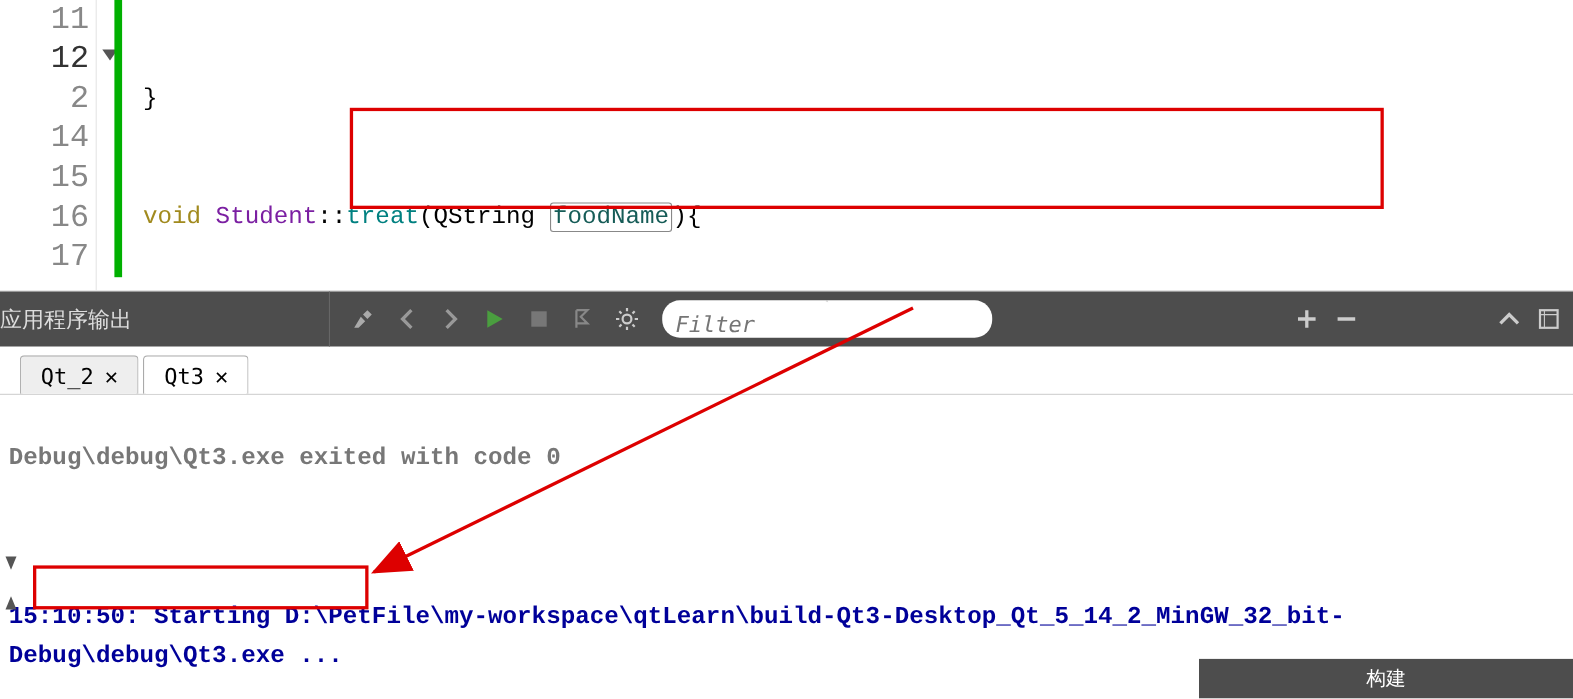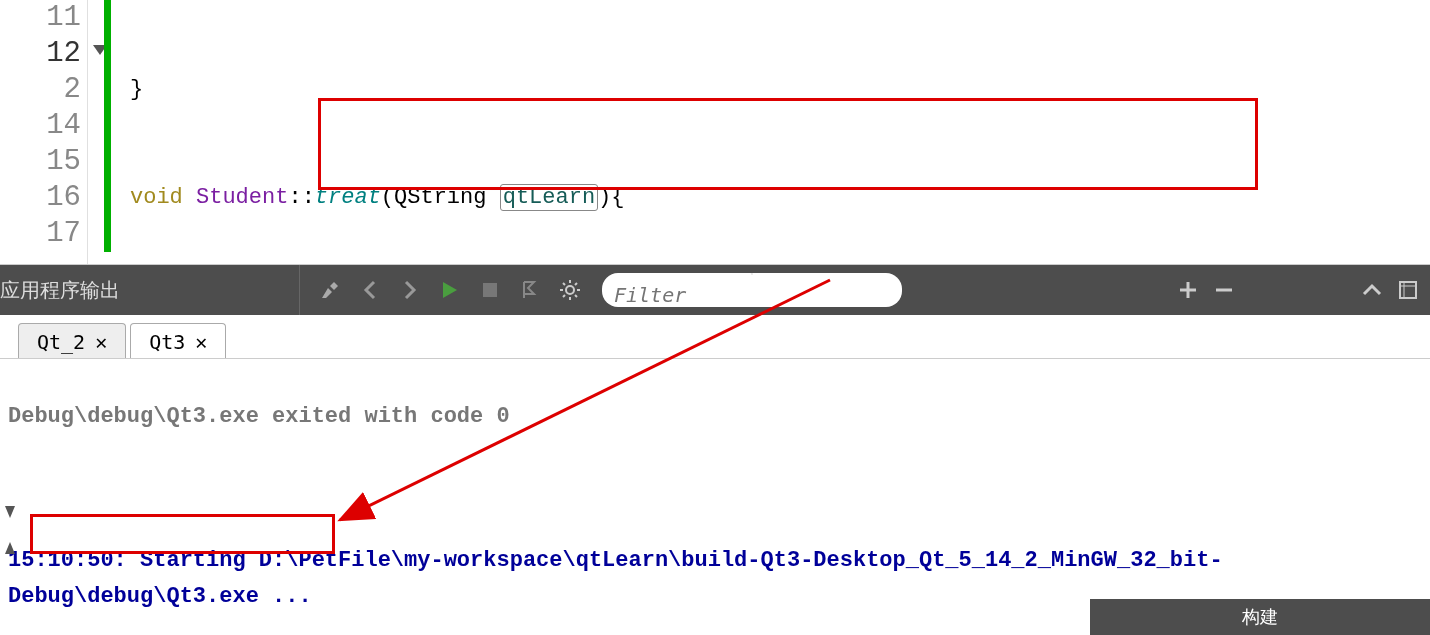--- a/index.html
+++ b/index.html
@@ -64,21 +64,21 @@
   white-space: pre;
   padding-left: 12px;
   color: #000;
   position: relative;
 }
 .code .line { height: 36px; }
 
 
 .kw { color: #a18a1e; } 
 .cls { color: #7b1fa2; } 
-.fn { color: #008080; font-style: italic; } 
+.fn { color: #008080; } 
 .type { color: #000000; } 
 .param { color: #165c57; }
 .boxed { border: 1px solid #888; border-radius: 3px; padding: 0 2px; }
 .punc { color: #000; }
 
 .red-box {
   position: absolute;
   border: 3px solid #d00;
   pointer-events: none;
   z-index: 5;
@@ -248,21 +248,21 @@
     <div class="ln">14</div>
     <div class="ln">15</div>
     <div class="ln">16</div>
     <div class="ln">17</div>
   </div>
   <div class="fold-col">
     <div class="fold-marker"></div>
   </div>
   <div class="code">
     <div class="line"><span>}</span></div>
-    <div class="line"><span class="kw">void</span> <span class="cls">Student</span><span class="punc">::</span><span class="fn">treat</span><span class="punc">(</span><span class="type">QString</span> <span class="param boxed">qtLearn</span><span class="punc">){</span></div>
+    <div class="line"><span class="kw">void</span> <span class="cls">Student</span><span class="punc">::</span><span class="fn">treat</span><span class="punc">(</span><span class="type">QString</span> <span class="param boxed">foodName</span><span class="punc">){</span></div>
     
     
     
     
     
 
     <div class="red-box red-box-1"></div>
   </div>
 </div>
 

